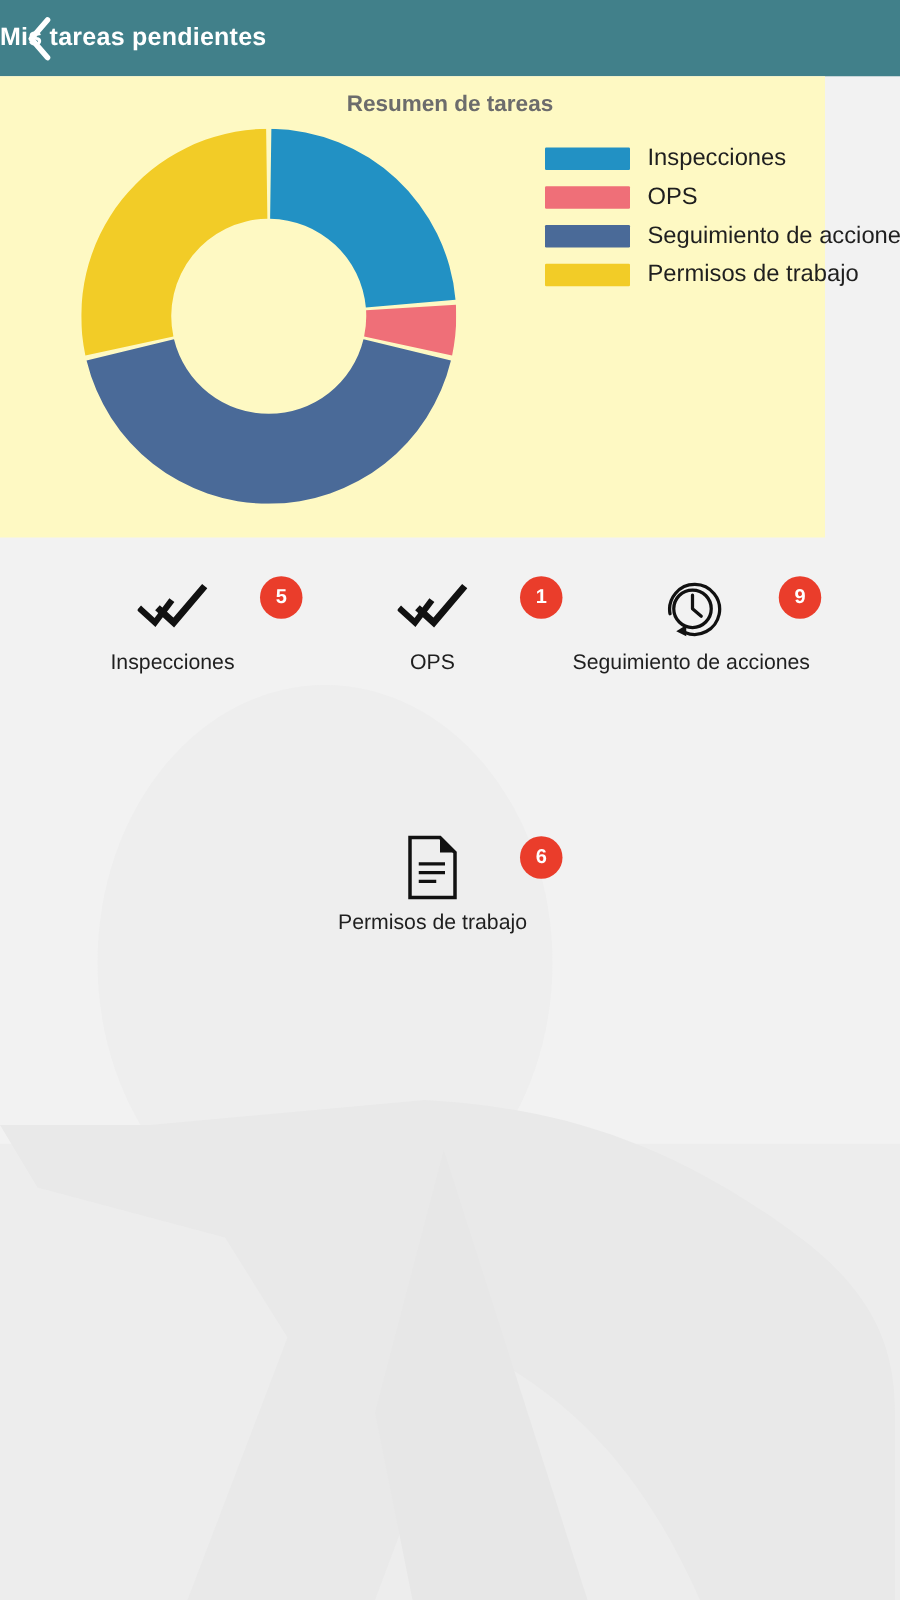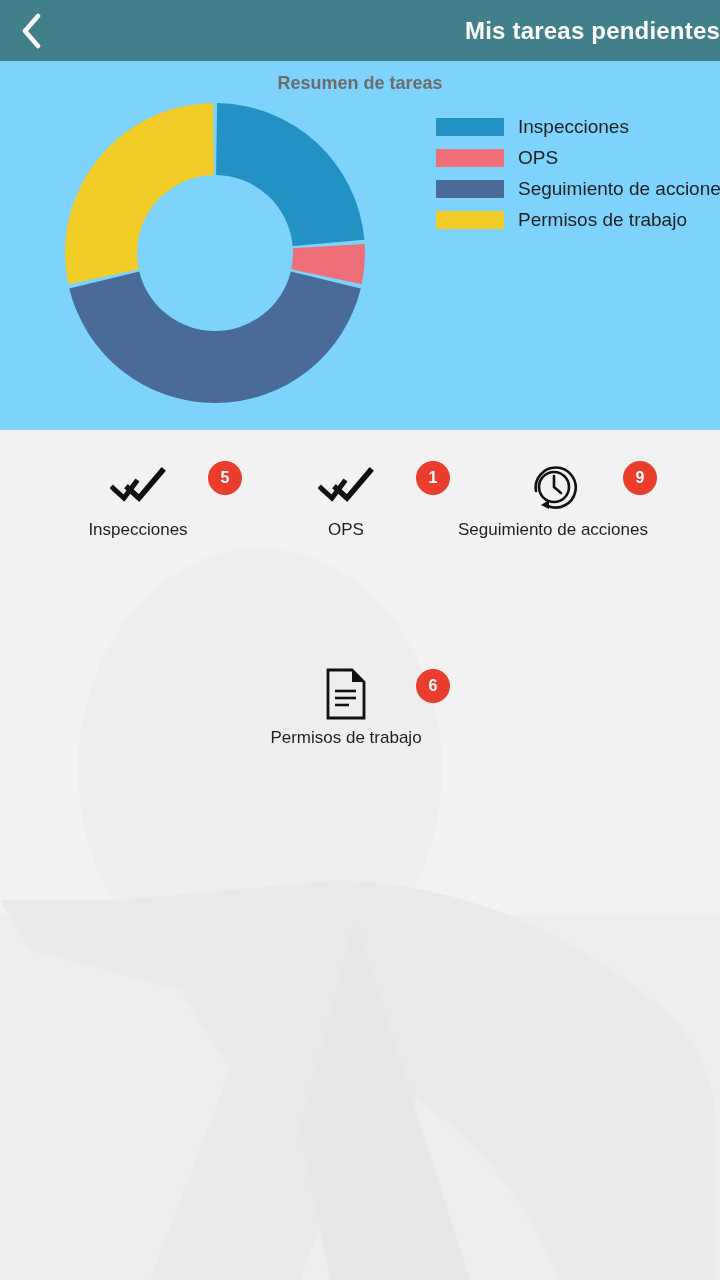--- a/index.html
+++ b/index.html
@@ -18,33 +18,32 @@
     background: #41808a;
     display: flex; align-items: center;
   }
   .back-btn {
     width: 62px; height: 61px;
     display: flex; align-items: center; justify-content: center;
     cursor: pointer;
   }
   .back-btn svg { display: block; }
   .appbar-title {
-    flex: 1; text-align: right;
+    flex: 1; text-align: left;
     color: #ffffff;
-    font-size: 24px; font-weight: bold;
+    font-size: 20px; font-weight: bold;
     letter-spacing: .2px;
     margin-left: -62px;
-    padding-left: 32px;
   }
 
   
   .chart-card {
     position: absolute; top: 61px; left: 0;
-    width: 720px; height: 369px;
-    background: #7dd3fc;
+    width: 660px; height: 369px;
+    background: #fef9c3;
   }
   .chart-title {
     position: absolute; top: 12px; left: 0; width: 720px;
     text-align: center;
     font-size: 18px; font-weight: bold;
     color: #6c6c6c;
   }
   .donut-wrap { position: absolute; top: 42px; left: 65px; width: 300px; height: 300px; }
   .donut-wrap svg { display: block; }
 

